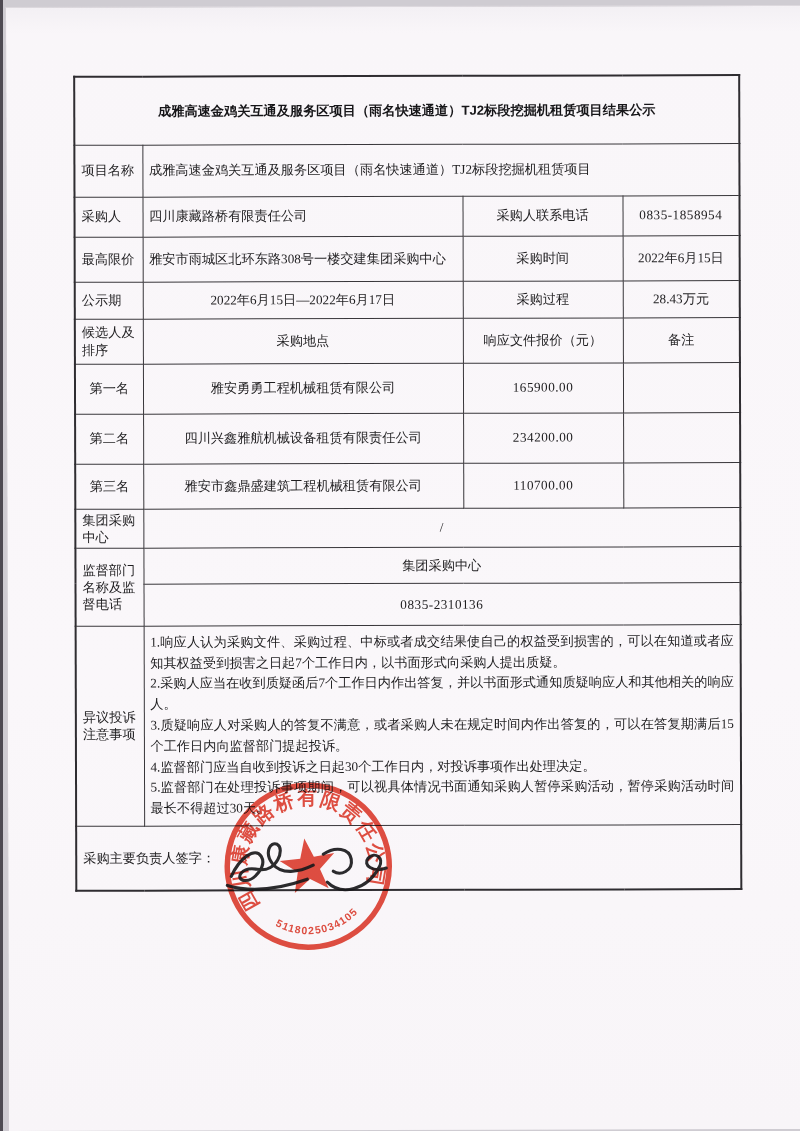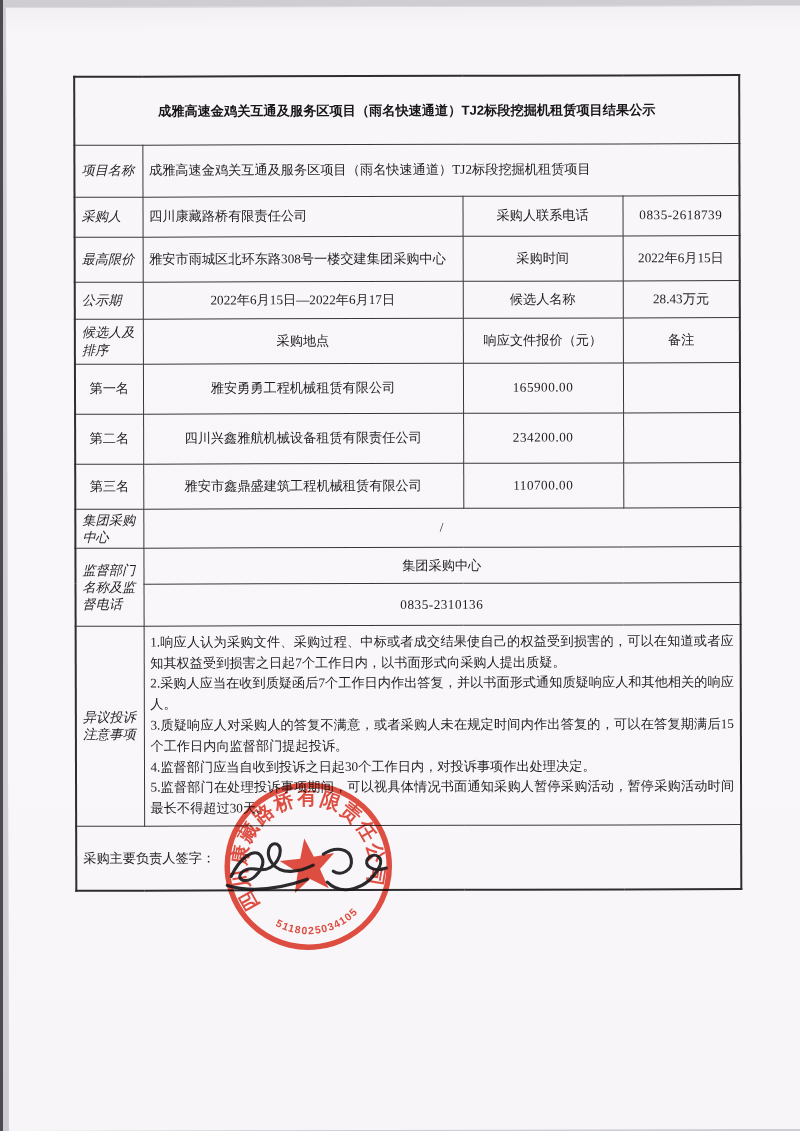--- a/index.html
+++ b/index.html
@@ -51,21 +51,21 @@
   tr.h-sup1   { height:36px; }
   tr.h-sup2   { height:42px; }
   tr.h-disp   { height:200px; }
   tr.h-sign   { height:65px; }
 
   td.title-cell {
     font-family:"Liberation Sans","DejaVu Sans",sans-serif;
     font-weight:700; font-size:17px; text-align:center;
     line-height:1.55; padding:6px 10px; color:#161518;
   }
-  td.lbl { padding-left:6px;font-style:italic; }
+  td.lbl { padding-left:6px; }
   td.ctr { text-align:center; }
   td.val-left { padding-left:8px; }
   td.num { text-align:center; letter-spacing:.5px; }
   td.disp-cell { vertical-align:top; padding:10px 9px 4px 9px; }
   .disp-item { font-size:13.2px; line-height:20.8px; text-align:justify; }
   td.sign-cell { padding-left:8px; font-size:13.5px; }
 
   .stamp-svg {
     position:absolute; left:200px; top:759px; width:200px; height:200px;
     mix-blend-mode:multiply; opacity:.88; z-index:5; pointer-events:none;
@@ -97,34 +97,34 @@
 
       <tr class="h-proj">
         <td class="lbl">项目名称</td>
         <td colspan="3" class="val-left">成雅高速金鸡关互通及服务区项目（雨名快速通道）TJ2标段挖掘机租赁项目</td>
       </tr>
 
       <tr class="h-purch">
         <td class="lbl">采购人</td>
         <td class="val-left">四川康藏路桥有限责任公司</td>
         <td class="ctr">采购人联系电话</td>
-        <td class="ctr num">0835-2618739</td>
+        <td class="ctr num">0835-1858954</td>
       </tr>
 
       <tr class="h-loc">
         <td class="lbl">最高限价</td>
         <td class="val-left">雅安市雨城区北环东路308号一楼交建集团采购中心</td>
         <td class="ctr">采购时间</td>
         <td class="ctr">2022年6月15日</td>
       </tr>
 
       <tr class="h-period">
         <td class="lbl">公示期</td>
         <td class="ctr">2022年6月15日—2022年6月17日</td>
-        <td class="ctr">候选人名称</td>
+        <td class="ctr">采购过程</td>
         <td class="ctr">28.43万元</td>
       </tr>
 
       <tr class="h-chead">
         <td class="lbl">候选人及排序</td>
         <td class="ctr">采购地点</td>
         <td class="ctr">响应文件报价（元）</td>
         <td class="ctr">备注</td>
       </tr>
 

